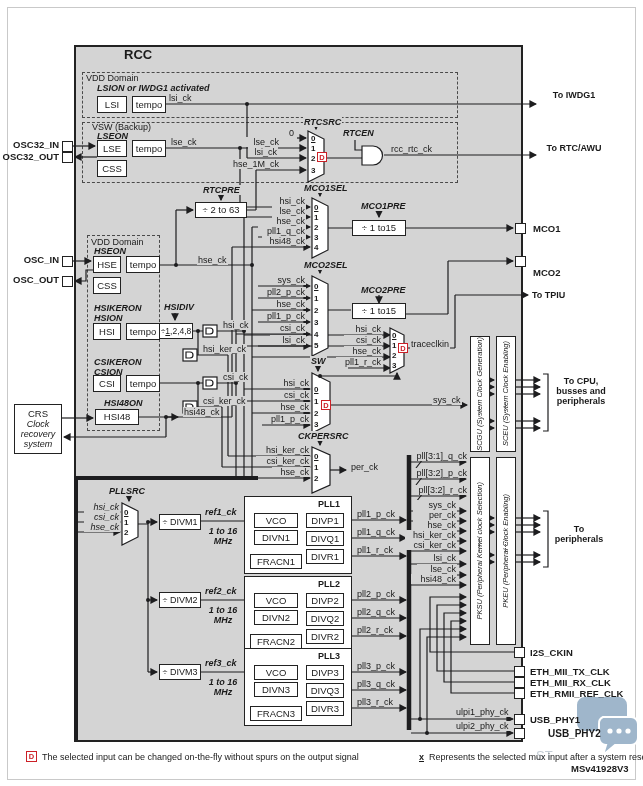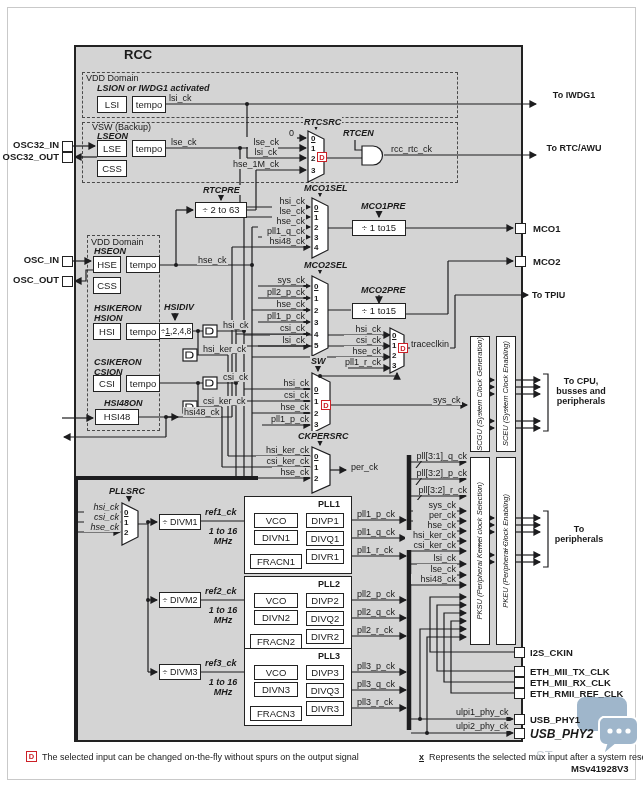--- a/index.html
+++ b/index.html
@@ -296,20 +296,24 @@
 <div class="lbl reg" style="left:94px;top:367px;">CSION</div>
 <div class="b" style="left:93px;top:375px;width:28px;height:17px;">CSI</div>
 <div class="b" style="left:126px;top:375px;width:34px;height:17px;">tempo</div>
 <div class="lbl bg" style="left:222px;top:372px;">csi_ck</div>
 <div class="lbl bg" style="left:202px;top:396px;">csi_ker_ck</div>
 
 <div class="lbl reg" style="left:104px;top:398px;">HSI48ON</div>
 <div class="b" style="left:95px;top:409px;width:44px;height:16px;">HSI48</div>
 <div class="lbl bg" style="left:183px;top:407px;">hsi48_ck</div>
 
+<div class="b" style="left:14px;top:404px;width:48px;height:50px;flex-direction:column;">
+  <span>CRS</span>
+  <span class="it ctr" style="font-size:9px;line-height:10px;">Clock recovery system</span>
+</div>
 
 <div class="lbl reg bg" style="left:303px;top:183px;">MCO1SEL</div>
 <div class="lbl bg ra" style="left:272px;top:196px;width:32px;">hsi_ck</div>
 <div class="lbl bg ra" style="left:272px;top:206px;width:32px;">lse_ck</div>
 <div class="lbl bg ra" style="left:272px;top:216px;width:32px;">hse_ck</div>
 <div class="lbl bg ra" style="left:258px;top:226px;width:46px;">pll1_q_ck</div>
 <div class="lbl bg ra" style="left:262px;top:236px;width:42px;">hsi48_ck</div>
 <div class="muxn sel0" style="left:314px;top:203px;">0</div>
 <div class="muxn" style="left:314px;top:213px;">1</div>
 <div class="muxn" style="left:314px;top:223px;">2</div>
@@ -455,38 +459,38 @@
 <div class="lbl bold ra" style="left:10px;top:255px;width:49px;font-size:9.5px;">OSC_IN</div>
 <div class="lbl bold ra" style="left:6px;top:275px;width:53px;font-size:9.5px;">OSC_OUT</div>
 <div class="pin" style="left:62px;top:256px;"></div>
 <div class="pin" style="left:62px;top:276px;"></div>
 
 <div class="lbl bold ctr" style="left:546px;top:90px;width:56px;">To IWDG1</div>
 <div class="lbl bold ctr" style="left:544px;top:143px;width:60px;">To RTC/AWU</div>
 <div class="pin" style="left:515px;top:223px;"></div>
 <div class="lbl bold" style="left:533px;top:224px;font-size:9.5px;">MCO1</div>
 <div class="pin" style="left:515px;top:256px;"></div>
-<div class="lbl bold" style="left:533px;top:257px;font-size:9.5px;">MCO2</div>
+<div class="lbl bold" style="left:533px;top:268px;font-size:9.5px;">MCO2</div>
 <div class="lbl bold" style="left:532px;top:290px;">To TPIU</div>
 <div class="lbl bold ctr" style="left:550px;top:376px;width:62px;">To CPU, busses and peripherals</div>
 <div class="lbl bold ctr" style="left:550px;top:524px;width:58px;">To peripherals</div>
 <div class="pin" style="left:514px;top:647px;"></div>
 <div class="lbl bold" style="left:530px;top:648px;font-size:9.5px;text-align:right;">I2S_CKIN</div>
 <div class="pin" style="left:514px;top:666px;"></div>
 <div class="lbl bold" style="left:530px;top:667px;font-size:9.5px;">ETH_MII_TX_CLK</div>
 <div class="pin" style="left:514px;top:677px;"></div>
 <div class="lbl bold" style="left:530px;top:678px;font-size:9.5px;">ETH_MII_RX_CLK</div>
 <div class="pin" style="left:514px;top:688px;"></div>
 <div class="lbl bold" style="left:530px;top:689px;font-size:9.5px;">ETH_RMII_REF_CLK</div>
 <div class="lbl bg" style="left:455px;top:707px;">ulpi1_phy_ck</div>
 <div class="pin" style="left:514px;top:714px;"></div>
 <div class="lbl bold" style="left:530px;top:715px;font-size:9.5px;">USB_PHY1</div>
 <div class="lbl bg" style="left:455px;top:721px;">ulpi2_phy_ck</div>
 <div class="pin" style="left:514px;top:728px;"></div>
-<div class="lbl bold" style="left:530px;top:729px;font-size:12px;font-style:italic;">USB_PHY2</div>
+<div class="lbl bold" style="left:548px;top:729px;font-size:10px;">USB_PHY2</div>
 
 <div class="dbox" style="left:26px;top:751px;width:11px;height:11px;">D</div>
 <div class="lbl" style="left:42px;top:752px;">The selected input can be changed on-the-fly without spurs on the output signal</div>
 <div class="lbl bold u" style="left:419px;top:752px;">x</div>
 <div class="lbl" style="left:429px;top:752px;">Represents the selected mux input after a system reset</div>
 <div class="lbl" style="left:536px;top:751px;font-size:13px;color:#c3cdd6;z-index:2;">ST</div>
 <div class="lbl bold" style="left:571px;top:764px;font-size:9.5px;">MSv41928V3</div>
 </div>
 
 </body></html>

